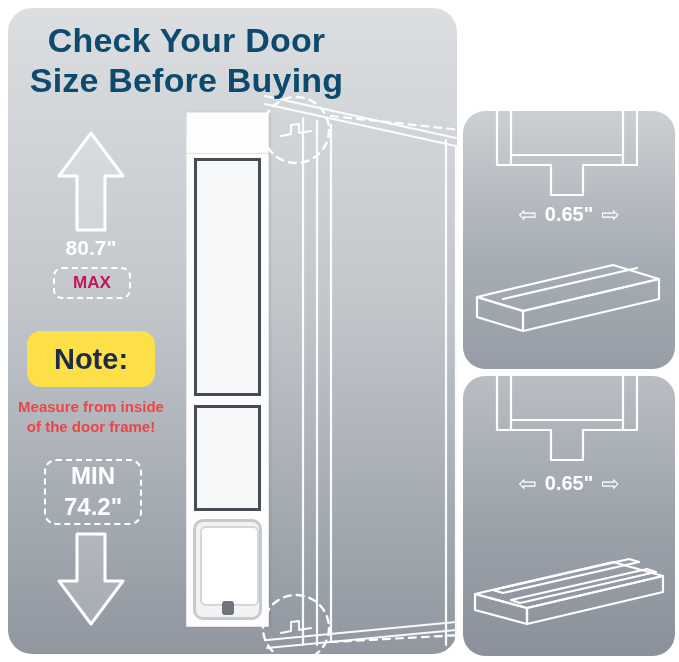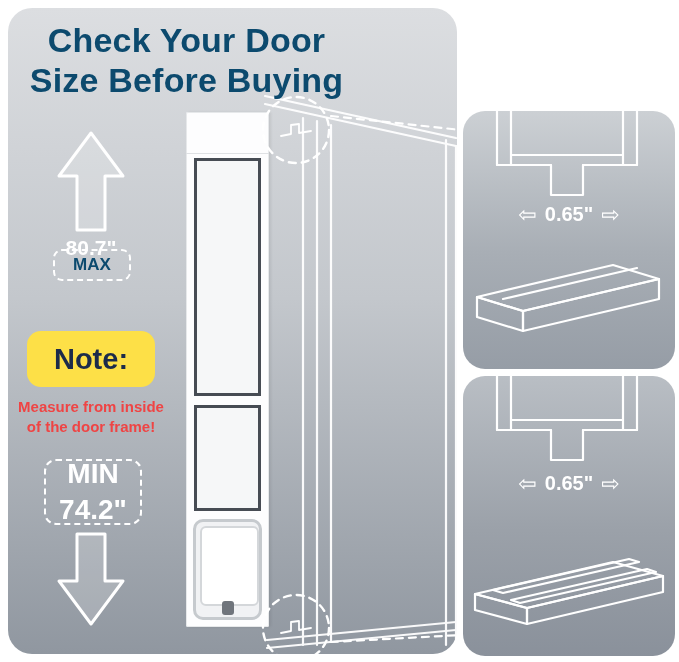--- a/index.html
+++ b/index.html
@@ -30,40 +30,40 @@
     position:absolute;left:463px;top:16px;width:212px;text-align:center;
     font-size:33px;font-weight:bold;color:#1c2b4a;line-height:1.1;
   }
 
   
   .max-value{
     position:absolute;left:31px;top:236px;width:120px;text-align:center;
     font-size:21px;font-weight:bold;color:#ffffff;
   }
   .max-box{
-    position:absolute;left:53px;top:249px;width:74px;height:28px;
+    position:absolute;left:53px;top:267px;width:74px;height:28px;
     border:2.5px dashed #ffffff;border-radius:9px;
     display:flex;align-items:center;justify-content:center;
-    font-size:17px;font-weight:bold;color:#0c4a6e;
+    font-size:17px;font-weight:bold;color:#be185d;
   }
   .note-box{
     position:absolute;left:27px;top:331px;width:128px;height:56px;
     background:#fde047;border-radius:14px;
     display:flex;align-items:center;justify-content:center;
     font-size:29px;font-weight:bold;color:#1c2b4a;
   }
   .note-text{
     position:absolute;left:16px;top:397px;width:150px;text-align:center;
     font-size:15px;font-weight:bold;color:#ef4444;line-height:1.3;
   }
   .min-box{
     position:absolute;left:44px;top:459px;width:94px;height:62px;
     border:2.5px dashed #ffffff;border-radius:12px;
     display:flex;flex-direction:column;align-items:center;justify-content:center;
-    font-size:28px;font-weight:bold;color:#ffffff;line-height:1.28;
+    font-size:24px;font-weight:bold;color:#ffffff;line-height:1.28;
   }
 
   
   .pet-panel{
     position:absolute;left:186px;top:112px;width:83px;height:515px;
     background:#fdfdfe;border-radius:2px;
     box-shadow:inset 0 0 0 1px #e6e8ea, 2px 0 3px rgba(0,0,0,.08);
   }
   .pet-panel .cap-line{position:absolute;left:0;top:41px;width:100%;height:1px;background:#dfe1e4;}
   .pet-panel .window1{

